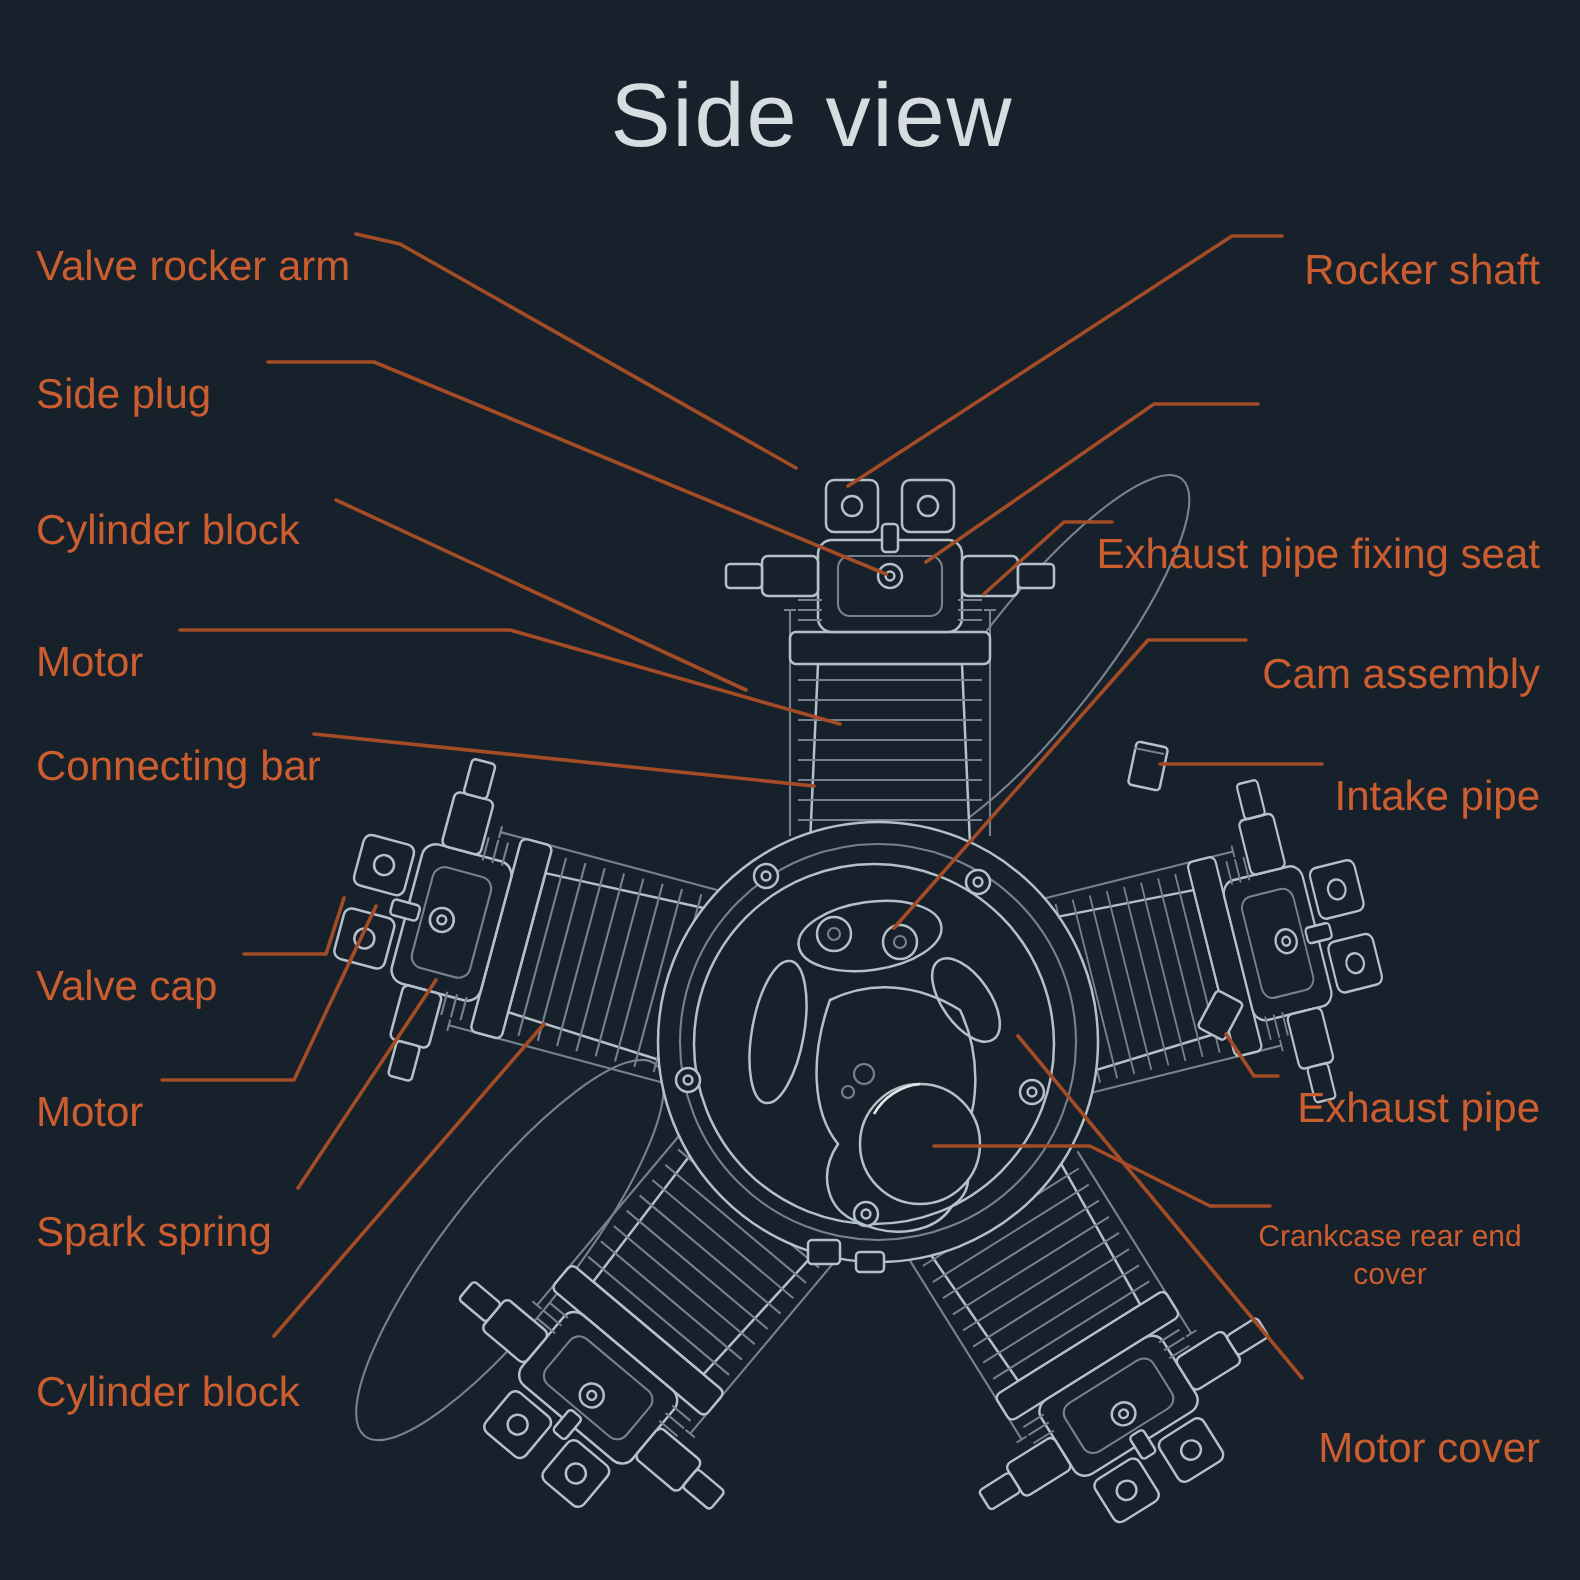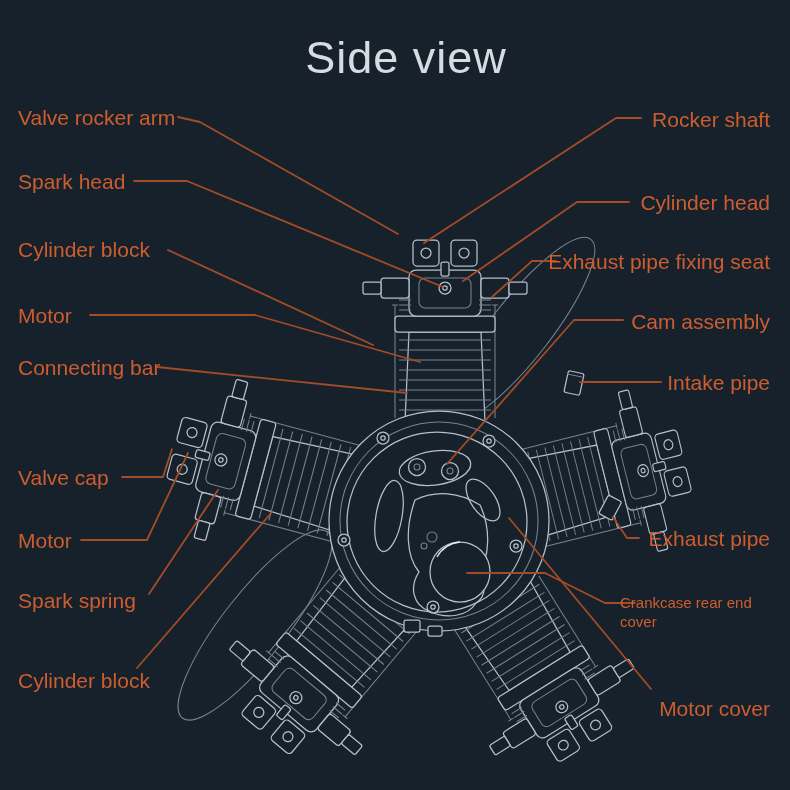--- a/index.html
+++ b/index.html
@@ -24,23 +24,24 @@
     text-align:center;
     color:var(--title-text);
     font-size:45px;letter-spacing:1px;
     transform:translateX(11px);
   }
   .lbl{
     position:absolute;
     color:var(--label-text);
     font-size:21px;line-height:25px;
     white-space:nowrap;
+    margin-top:16px;
   }
   .lbl.left{left:18px;}
-  .lbl.right{right:20px;text-align:left;}
+  .lbl.right{right:20px;text-align:center;}
   .lbl.two-line{white-space:normal;width:150px;line-height:19px;font-size:15px;}
   svg{position:absolute;inset:0;}
   .art{stroke:var(--line-art);fill:none;stroke-width:1.25;}
   .dim{stroke:var(--line-art-dim);fill:none;stroke-width:1.05;}
   .bright{stroke:var(--line-art-bright);fill:none;stroke-width:1.3;}
   .bgfill{fill:var(--background);stroke:var(--line-art);stroke-width:1.25;}
   .leader{stroke:var(--leader-line);stroke-width:1.8;fill:none;stroke-linecap:round;stroke-linejoin:round;}
 </style>
 </head>
 <body>
@@ -159,31 +160,30 @@
       <polyline class="leader" points="661,382 580,382"></polyline>
       <polyline class="leader" points="639,538 627,538 613,517"></polyline>
       <polyline class="leader" points="635,603 605,603 545,573 467,573"></polyline>
       <polyline class="leader" points="651,689 509,518"></polyline>
     </g>
   </svg>
 
   <div class="title">Side view</div>
 
   <div class="lbl left" style="top:105px">Valve rocker arm</div>
-  <div class="lbl left" style="top:169px">Spark head</div>
+  <div class="lbl left" style="top:169px">Side plug</div>
   <div class="lbl left" style="top:237px">Cylinder block</div>
   <div class="lbl left" style="top:303px">Motor</div>
   <div class="lbl left" style="top:355px">Connecting bar</div>
   <div class="lbl left" style="top:465px">Valve cap</div>
   <div class="lbl left" style="top:528px">Motor</div>
   <div class="lbl left" style="top:588px">Spark spring</div>
   <div class="lbl left" style="top:668px">Cylinder block</div>
 
   <div class="lbl right" style="top:107px">Rocker shaft</div>
-  <div class="lbl right" style="top:190px">Cylinder head</div>
   <div class="lbl right" style="top:249px">Exhaust pipe fixing seat</div>
   <div class="lbl right" style="top:309px">Cam assembly</div>
   <div class="lbl right" style="top:370px">Intake pipe</div>
   <div class="lbl right" style="top:526px">Exhaust pipe</div>
   <div class="lbl right two-line" style="top:593px">Crankcase rear end cover</div>
   <div class="lbl right" style="top:696px">Motor cover</div>
 
 </div>
 
 </body></html>

